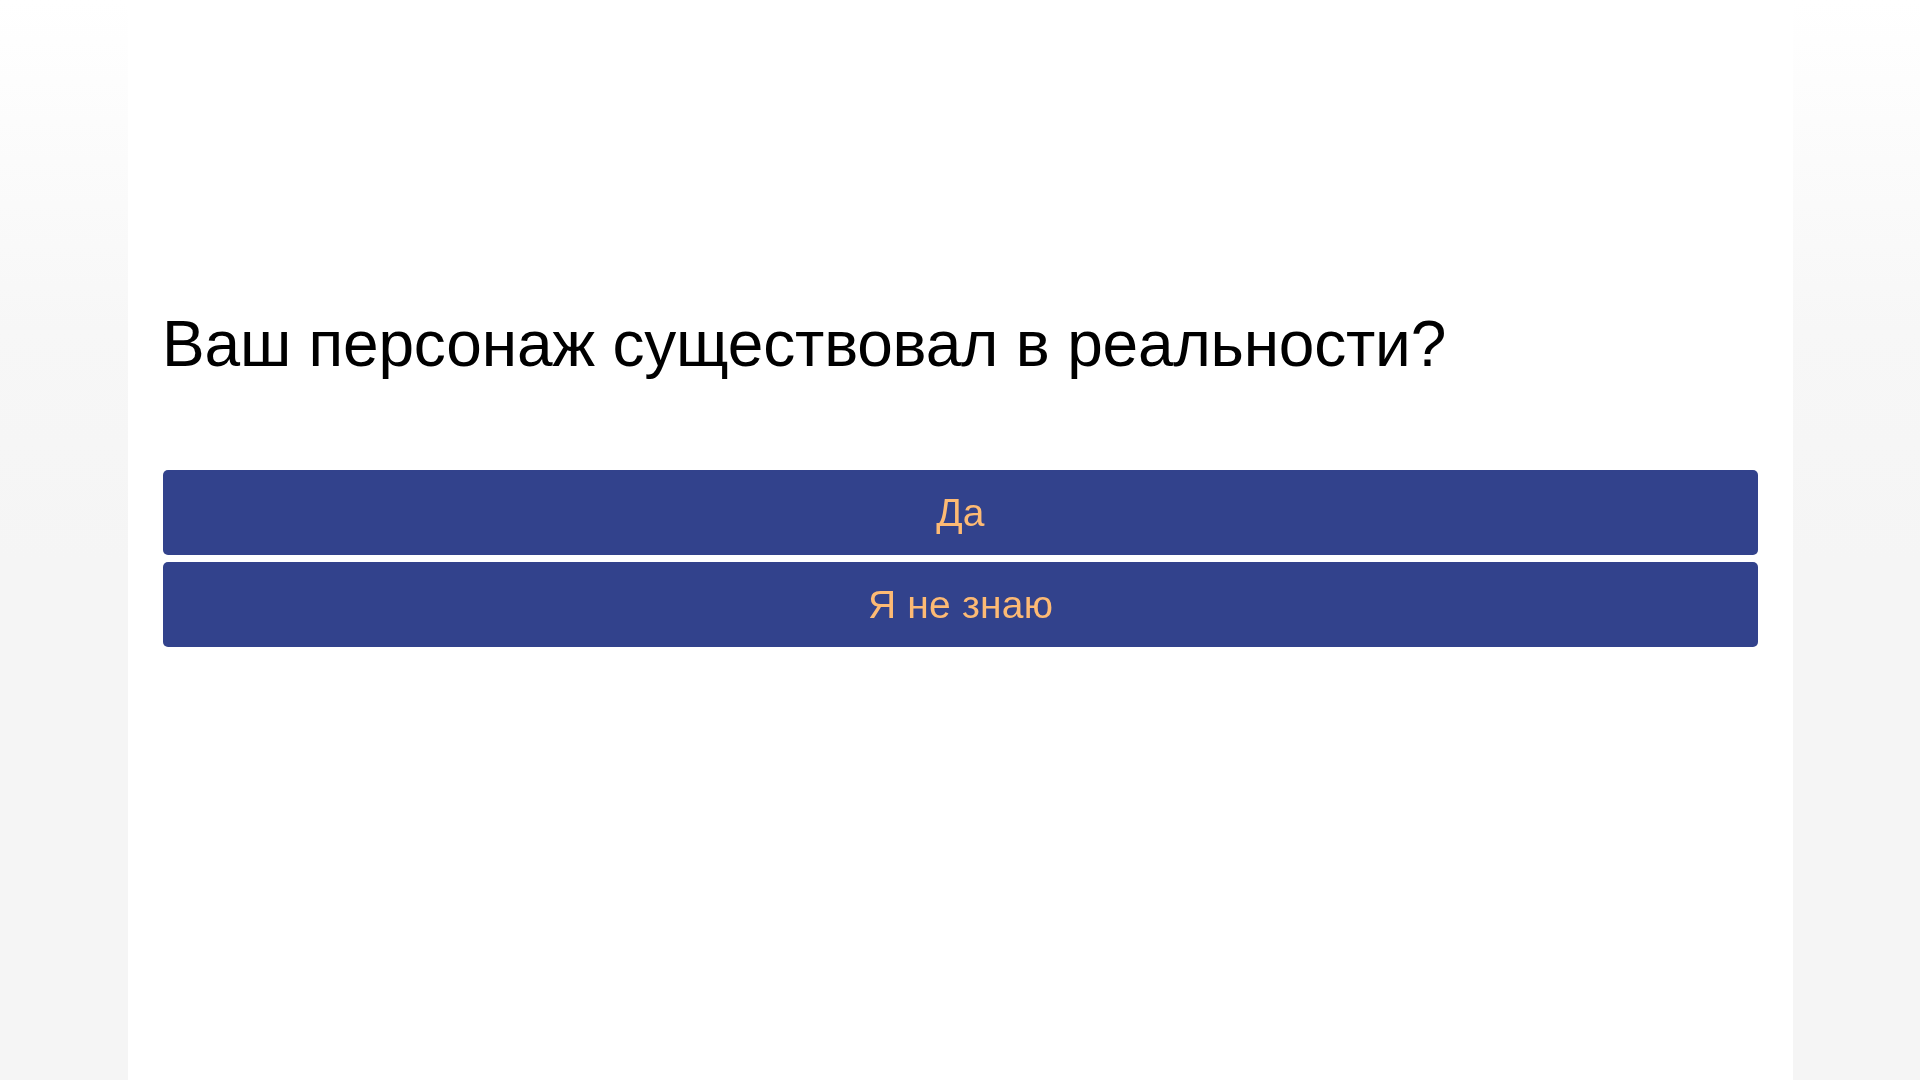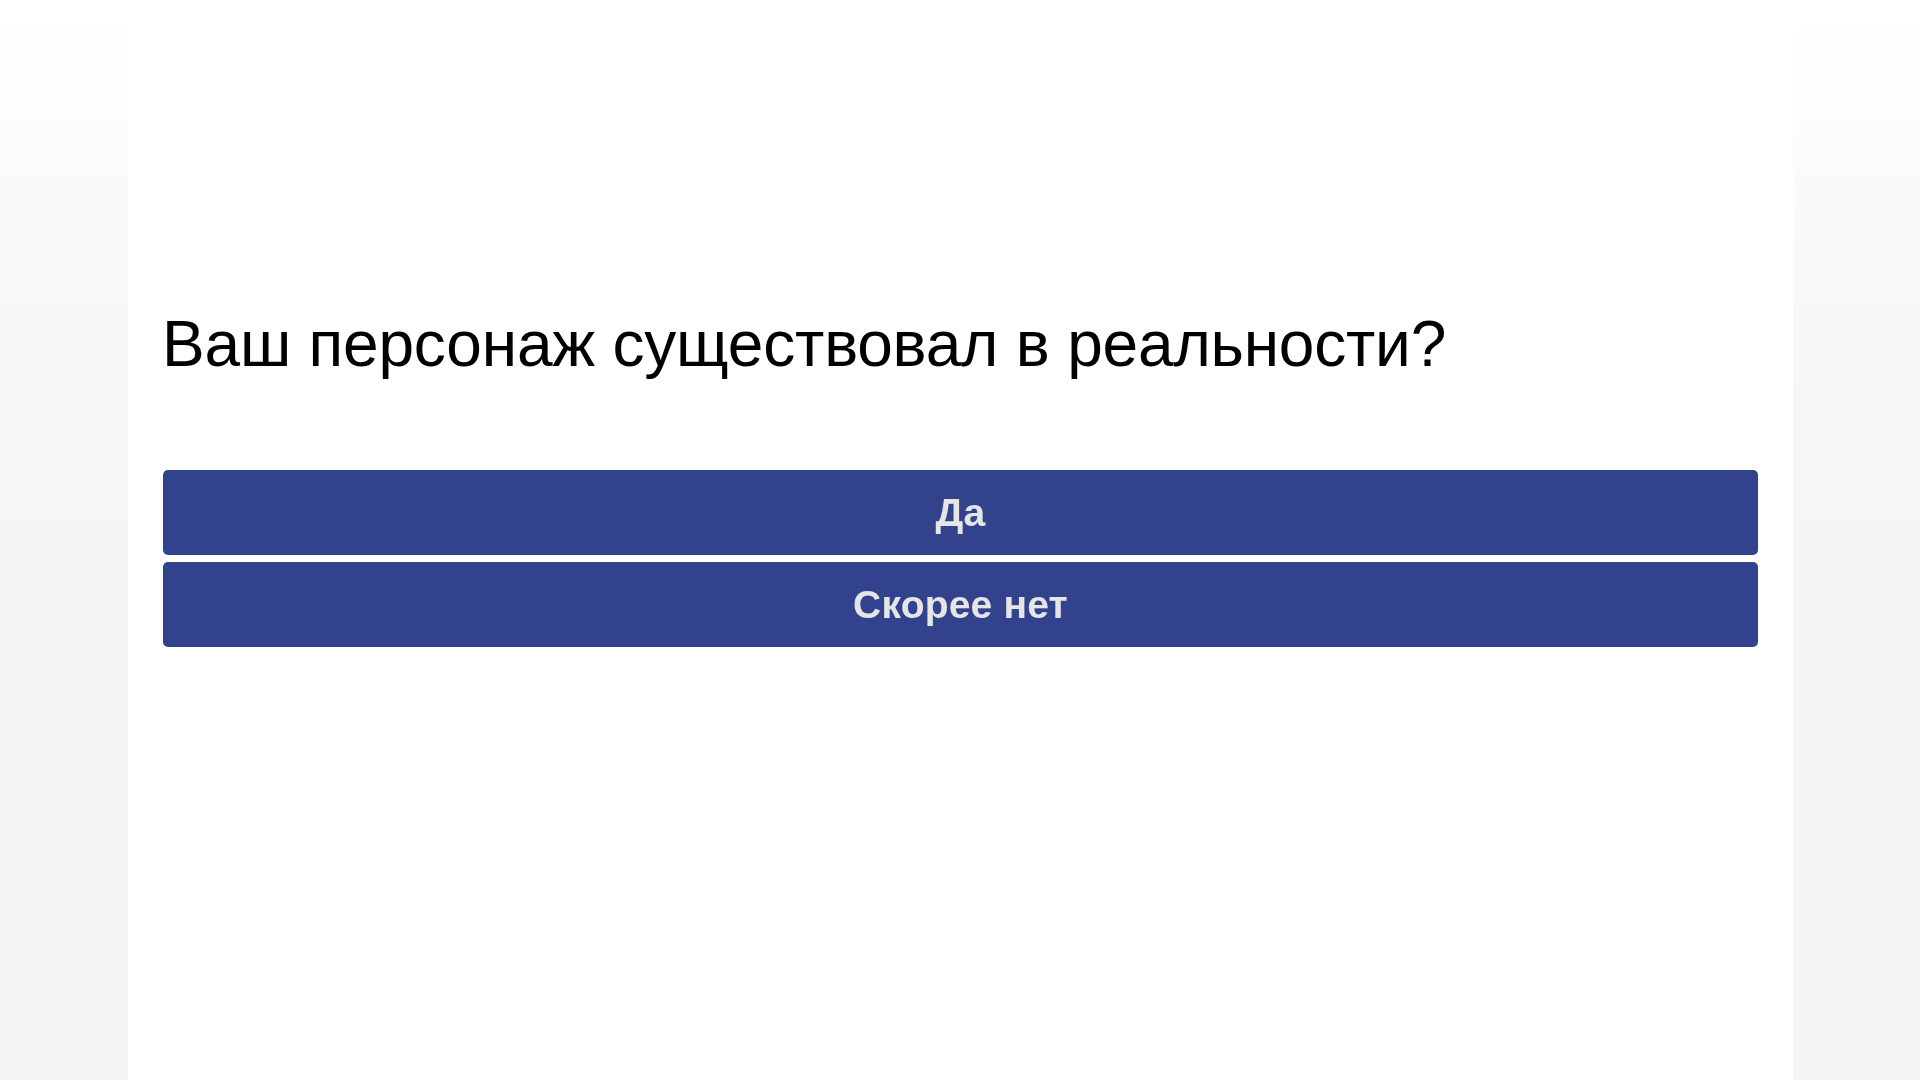--- a/index.html
+++ b/index.html
@@ -78,24 +78,24 @@
 
   .option {
     display: flex;
     align-items: center;
     justify-content: center;
     height: 85px;
     box-sizing: border-box;
     border: 0;
     border-radius: 5px;
     background: #32428c;
-    color: #e5e5e5;
+    color: #fdba74;
     font-family: "Liberation Sans", sans-serif;
     font-size: 39px;
-    font-weight: 700;
+    font-weight: 400;
     letter-spacing: 0.2px;
     cursor: pointer;
     padding: 0 20px;
     text-align: center;
     -webkit-appearance: none;
             appearance: none;
   }
 
   .option-label {
     display: block;
@@ -115,21 +115,21 @@
 
     <h1 class="question">Ваш персонаж существовал в реальности?</h1>
 
     <div class="options">
 
       <button class="option" type="button">
         <span class="option-label">Да</span>
       </button>
 
 
+      <button class="option" type="button">
+        <span class="option-label">Я не знаю</span>
+      </button>
 
 
-      <button class="option" type="button">
-        <span class="option-label">Скорее нет</span>
-      </button>
 
     </div>
   </div>
 </div>
 
 </body></html>

